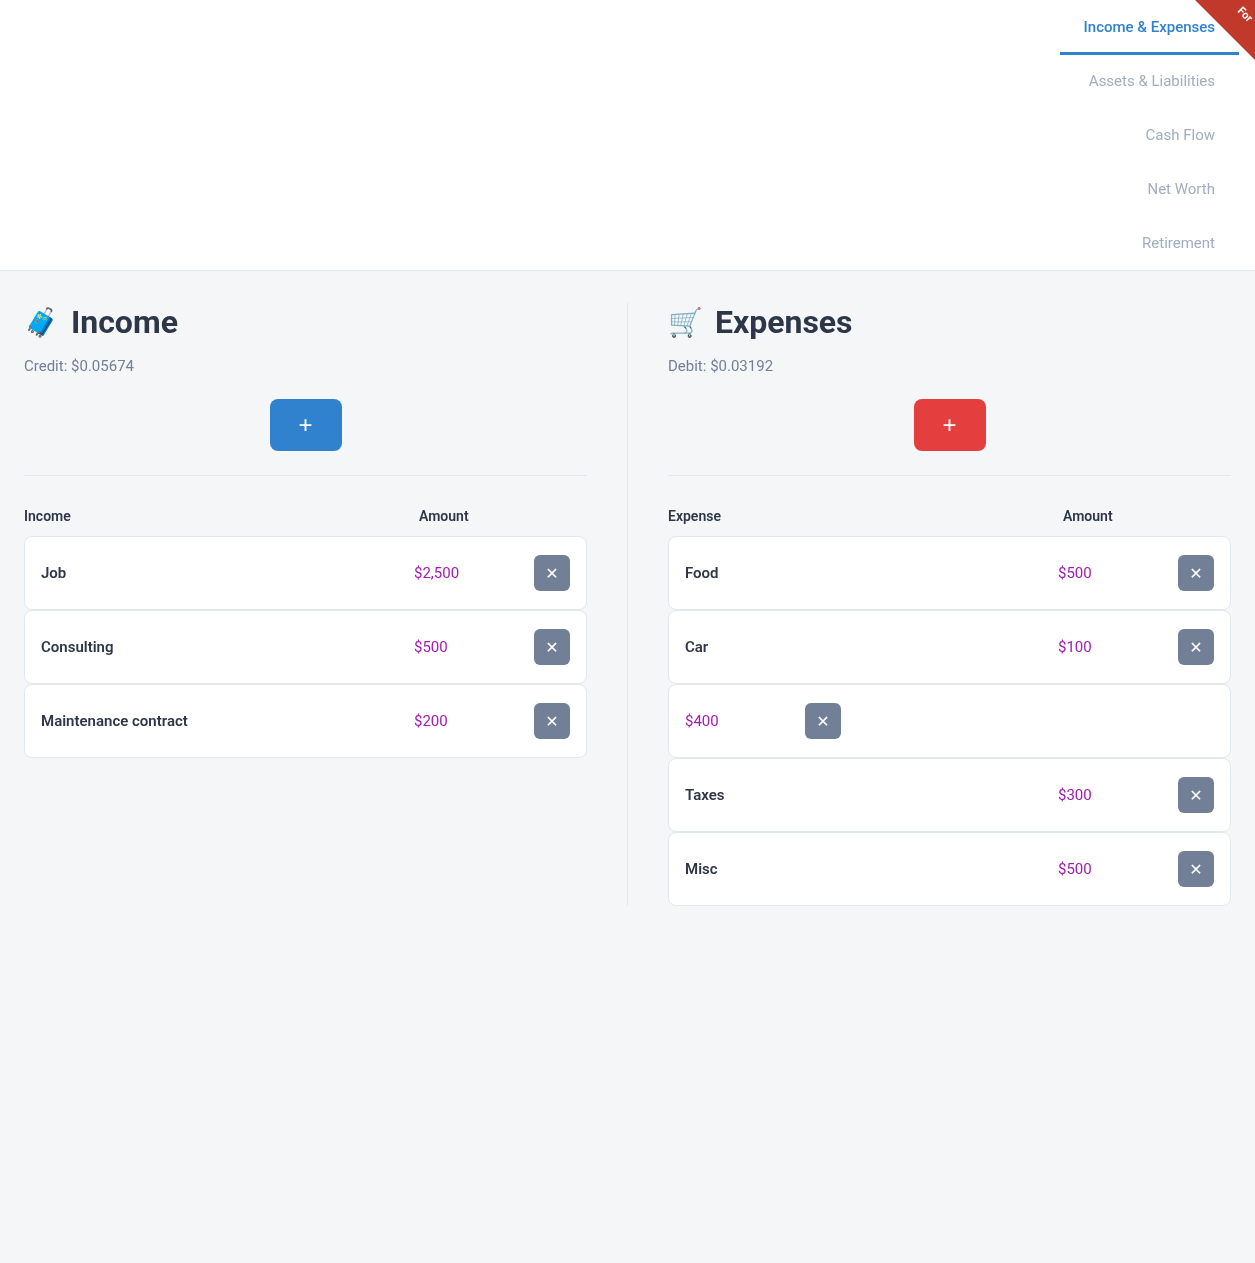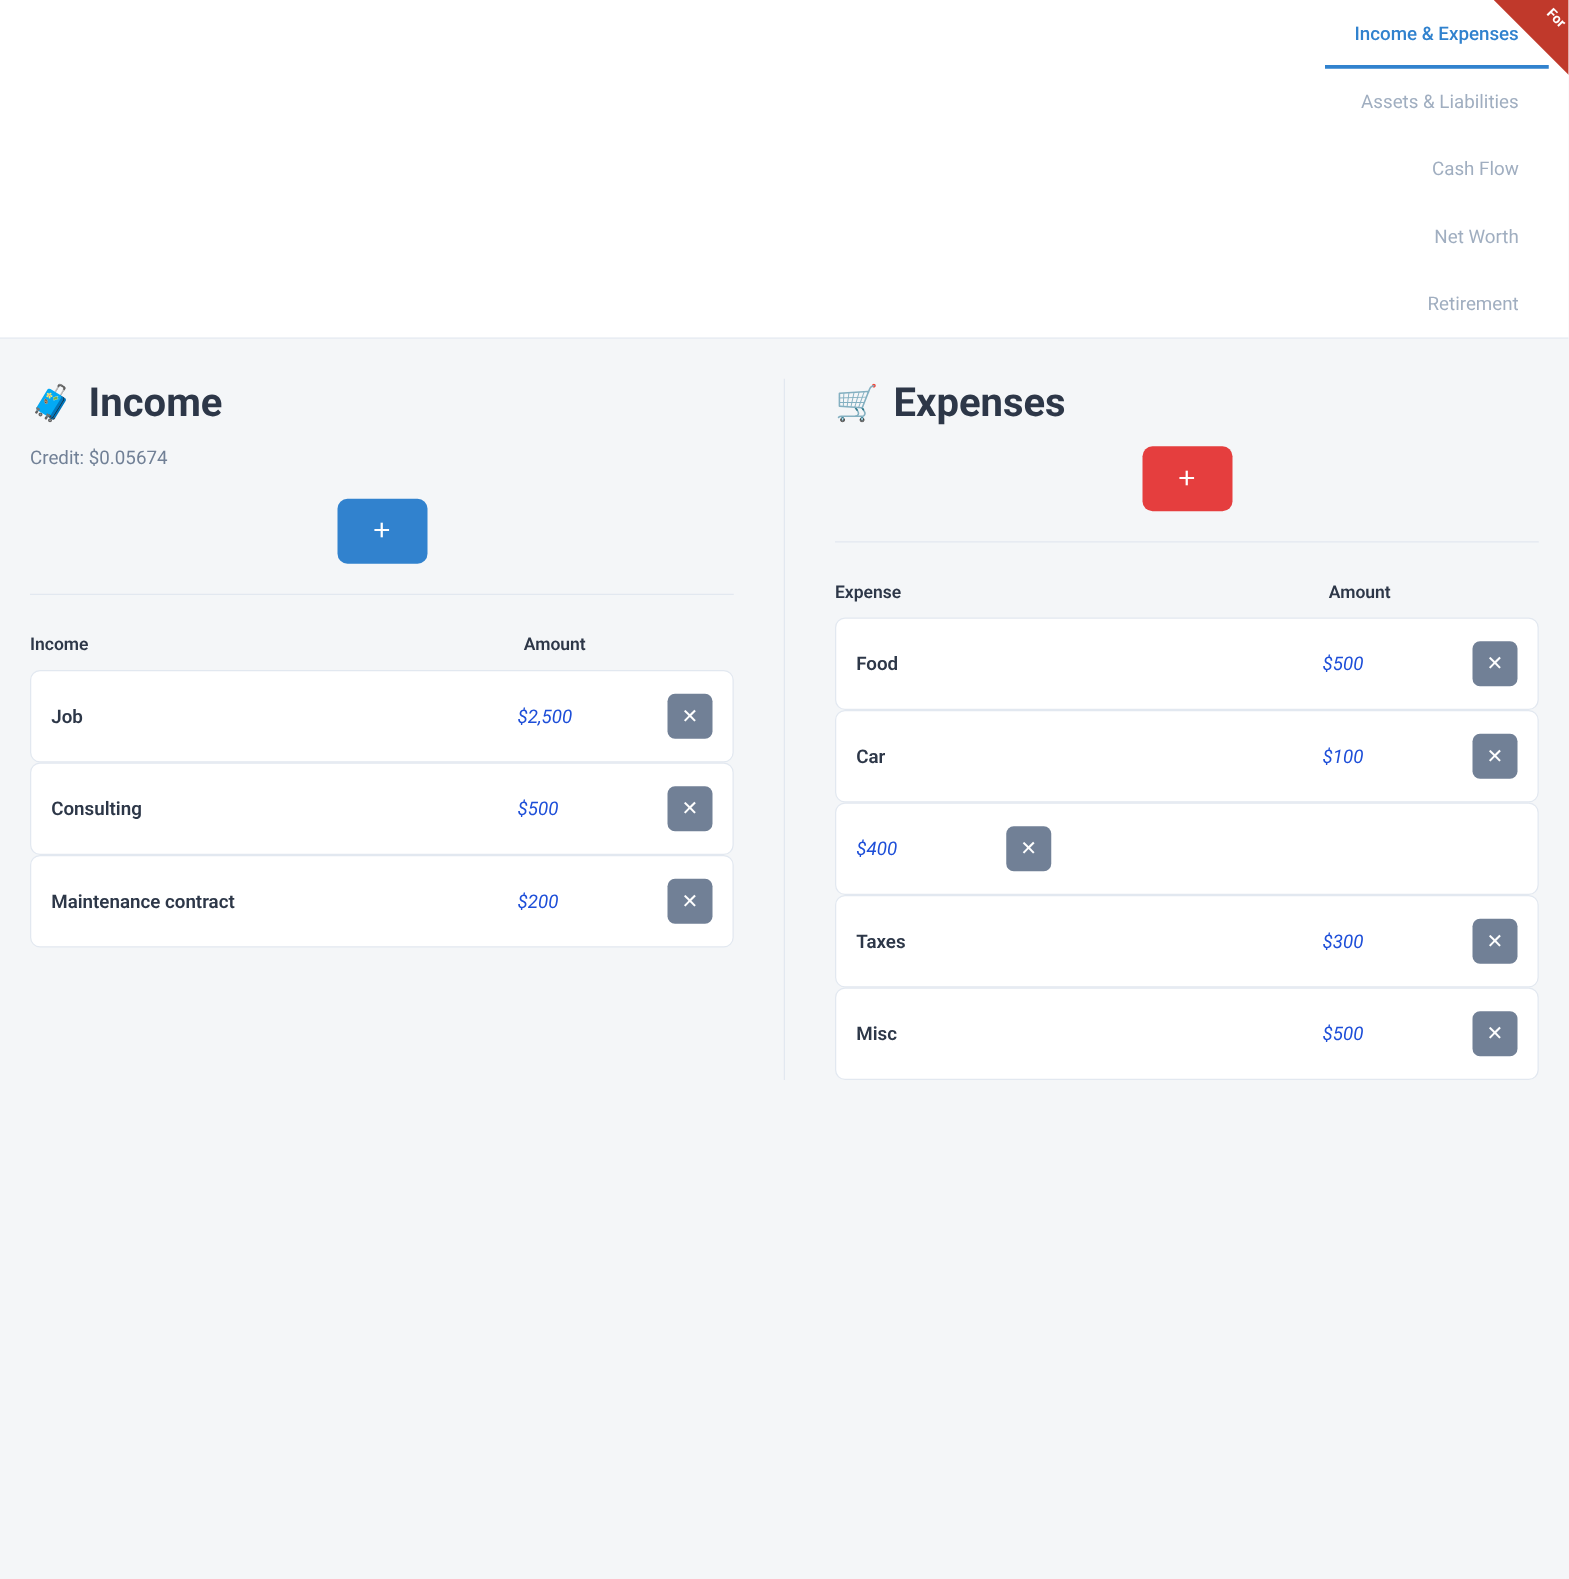--- a/index.html
+++ b/index.html
@@ -160,22 +160,21 @@
     }
     .item-name {
       flex: 1;
       font-size: 15px;
       font-weight: 600;
       color: #2d3748;
     }
     .item-amount {
       width: 120px;
       font-size: 15px;
-      color: #1d4ed8;
-      font-style: italic;
+      color: #a21caf;
     }
     .remove-btn {
       width: 36px;
       height: 36px;
       background: #718096;
       border-radius: 6px;
       border: none;
       cursor: pointer;
       display: flex;
       align-items: center;
@@ -237,20 +236,21 @@
         <span class="item-amount">$200</span>
         <button class="remove-btn">✕</button>
       </div>
     </div>
 
     <div class="col-right">
       <div class="section-header">
         <span class="section-icon">🛒</span>
         <span class="section-title">Expenses</span>
       </div>
+      <div class="section-subtitle">Debit: $0.03192</div>
 
       <div class="add-btn-container">
         <button class="add-btn add-btn-expense">+</button>
       </div>
 
       <hr class="section-divider">
 
       <div class="table-header">
         <span class="col-name">Expense</span>
         <span class="col-amount">Amount</span>

